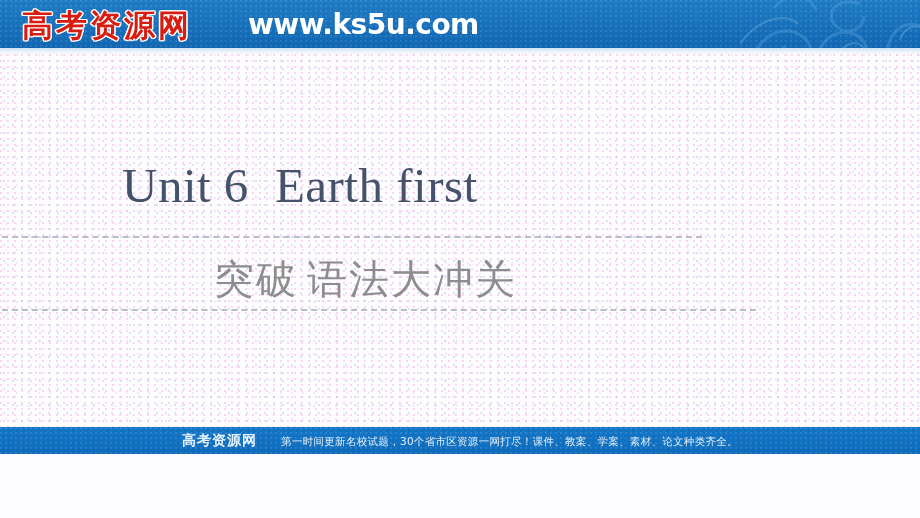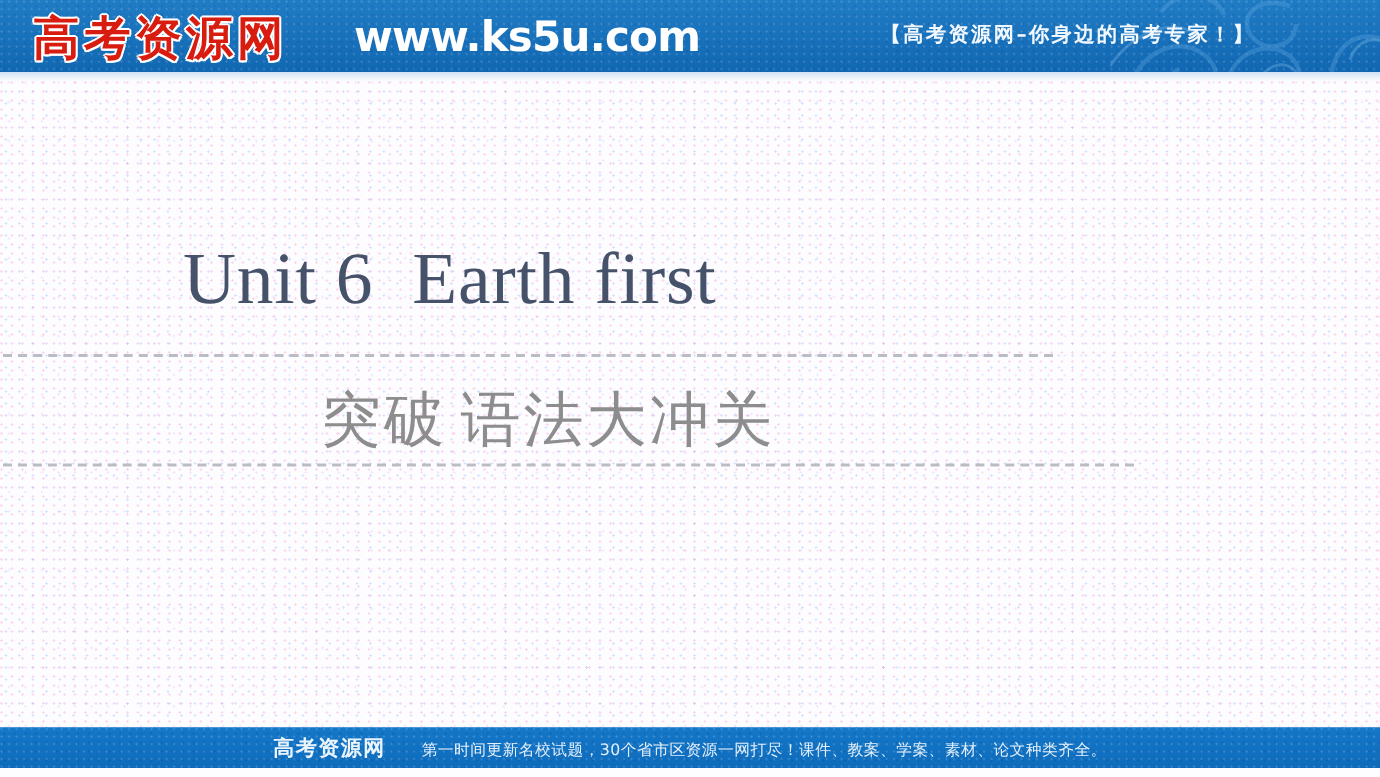--- a/index.html
+++ b/index.html
@@ -10,21 +10,21 @@
     font-family:"Liberation Sans", sans-serif;
   }
   body {
     position:relative;
     background:#fdfdff;
   }
 
   
   #slide {
     position:absolute; inset:0;
-    width:920px; height:512px;
+    width:920px; height:454px;
     background-color:#fdfcff;
     background-image:
       radial-gradient(circle at 1px 1px, rgba(255,150,200,0.38) 0.7px, transparent 0.9px),
       radial-gradient(circle at 1px 1px, rgba(140,180,255,0.34) 0.7px, transparent 0.9px),
       radial-gradient(circle at 1px 1px, rgba(200,160,255,0.22) 0.7px, transparent 0.9px);
     background-size: 7px 6px, 9px 8px, 11px 13px;
     background-position: 0 0, 3px 4px, 5px 2px;
     overflow:hidden;
   }
 
@@ -68,21 +68,21 @@
     letter-spacing:3px;
     color:#d81c10;
     text-shadow:
       -1px -1px 0 #fff,  1px -1px 0 #fff,
       -1px  1px 0 #fff,  1px  1px 0 #fff,
        0   -1.4px 0 #fff, 0 1.4px 0 #fff,
       -1.4px 0 0 #fff, 1.4px 0 0 #fff;
     white-space:nowrap;
   }
   .logo-url {
-    position:absolute; left:236px; top:8px;
+    position:absolute; left:248px; top:8px;
     font-family:"DejaVu Sans", sans-serif;
     font-size:28px; font-weight:bold;
     letter-spacing:-0.5px;
     color:#ffffff;
     white-space:nowrap;
   }
   .logo-tag {
     position:absolute; left:587px; top:14px;
     font-family:"DejaVu Sans", sans-serif;
     font-size:13.5px; font-weight:bold;
@@ -183,21 +183,20 @@
         <path d="M0 70 C18 44, 46 38, 58 50"></path>
         <path d="M96 88 C100 70, 116 64, 124 74"></path>
         <path d="M160 66 C164 52, 180 48, 186 58"></path>
       </g>
     </svg>
 
     <div class="logo-cn">高考资源网</div>
 
     <div class="logo-url">www.ks5u.com</div>
 
-    <div class="logo-tag">【高考资源网–你身边的高考专家！】</div>
   </div>
   <div class="header-band-bottomline"></div>
 
   <div class="rule-top"></div>
 
   <div class="title-en"><span>Unit 6</span><span class="gap"></span><span>Earth first</span></div>
 
   <div class="title-cn"><span>突破</span><span class="sp"></span><span>语法大冲关</span></div>
 
   <div class="rule-bottom"></div>

